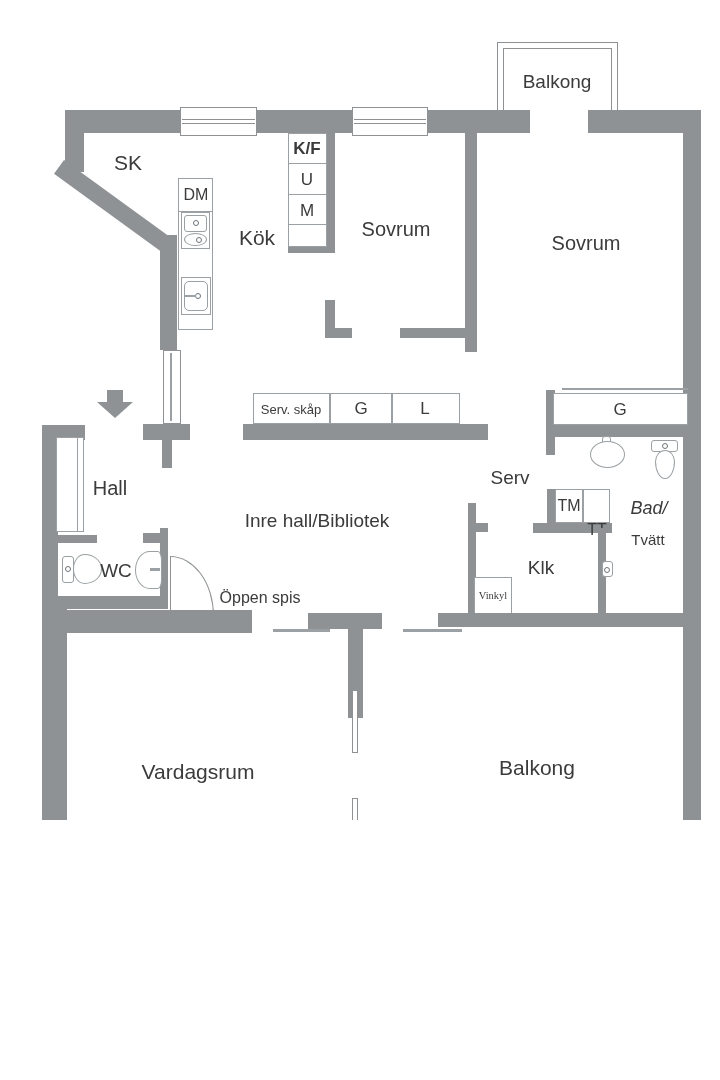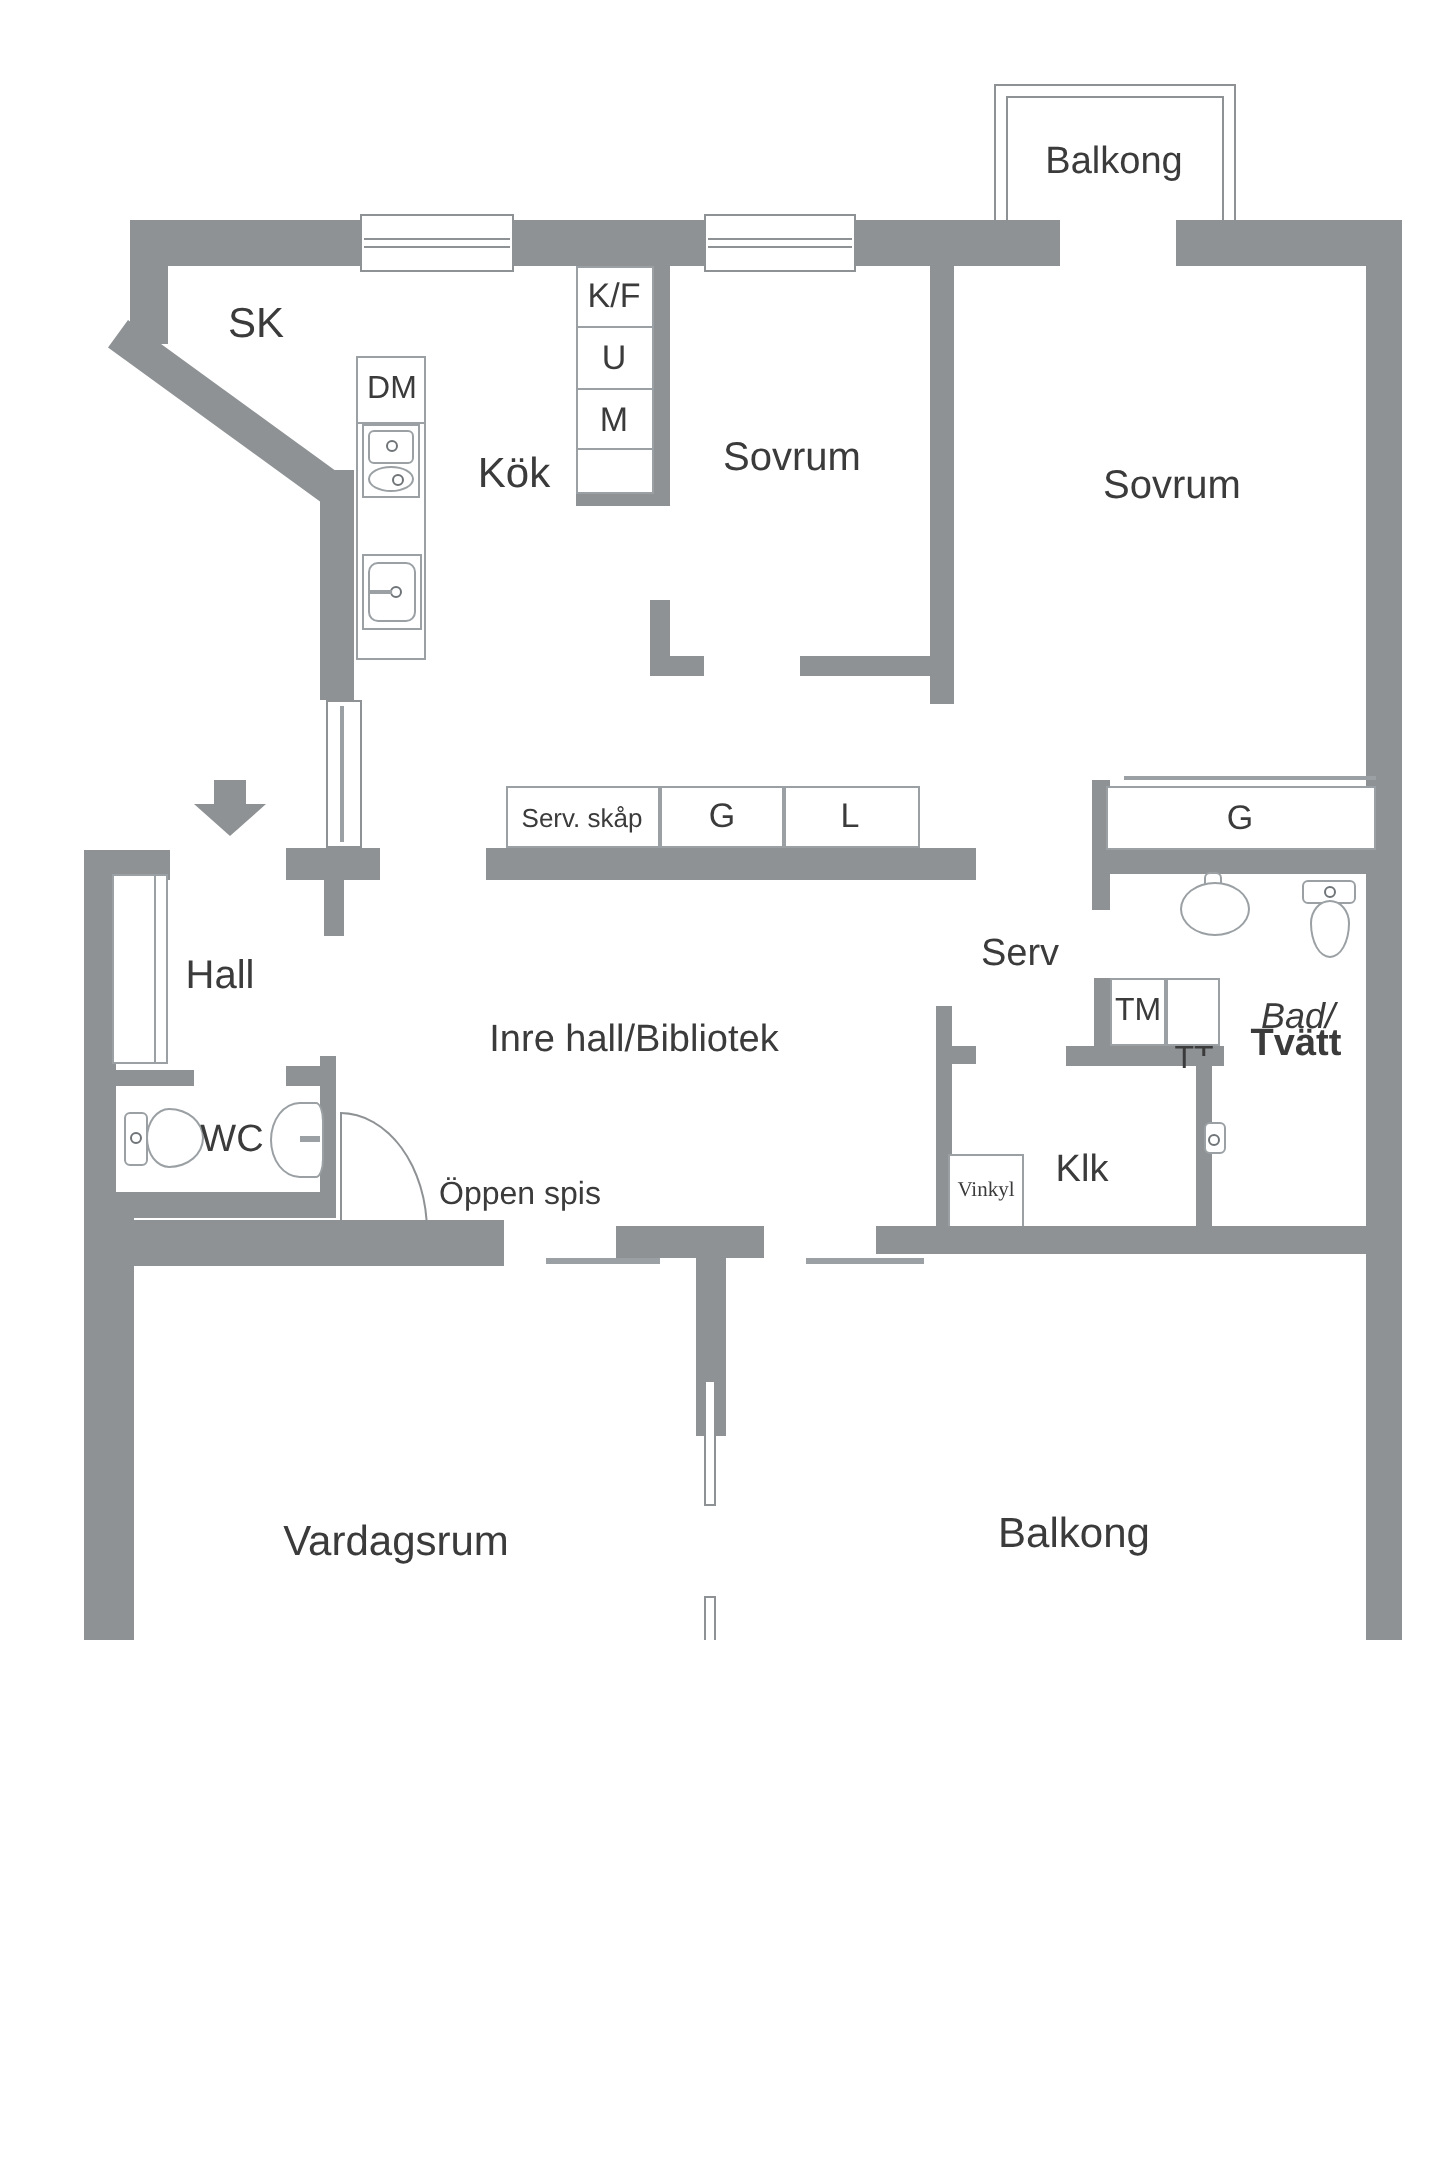--- a/index.html
+++ b/index.html
@@ -53,21 +53,21 @@
   <div class="w" style="left:288px;top:245px;width:47px;height:8px;"></div>
   <div class="w" style="left:325px;top:300px;width:10px;height:38px;"></div>
   <div class="w" style="left:325px;top:328px;width:27px;height:10px;"></div>
   <div class="w" style="left:400px;top:328px;width:75px;height:10px;"></div>
   <div class="w" style="left:465px;top:127px;width:12px;height:225px;"></div>
 
   <div class="tbox" style="left:288px;top:133px;width:39px;height:31px;"></div>
   <div class="tbox" style="left:288px;top:163px;width:39px;height:32px;"></div>
   <div class="tbox" style="left:288px;top:194px;width:39px;height:31px;"></div>
   <div class="tbox" style="left:288px;top:224px;width:39px;height:23px;"></div>
-  <span class="lbl fs17" style="left:307px;top:148px;">K/F</span>
+  <span class="lbl fs17" style="left:307px;top:148px;font-weight:bold;">K/F</span>
   <span class="lbl fs17" style="left:307px;top:179px;">U</span>
   <span class="lbl fs17" style="left:307px;top:210px;">M</span>
 
   <div class="tbox" style="left:178px;top:178px;width:35px;height:152px;"></div>
   <div class="tbox" style="left:178px;top:178px;width:35px;height:34px;"></div>
   <span class="lbl fs16" style="left:196px;top:195px;">DM</span>
   <div class="tbox" style="left:181px;top:212px;width:29px;height:37px;"></div>
   <div class="tbox" style="left:184px;top:215px;width:23px;height:17px;border-radius:3px;"></div>
   <div class="dot" style="left:193px;top:220px;"></div>
   <div class="tbox" style="left:184px;top:233px;width:23px;height:13px;border-radius:50%;"></div>
@@ -160,22 +160,22 @@
 
   <span class="lbl fs21" style="left:128px;top:162px;">SK</span>
   <span class="lbl fs21" style="left:257px;top:237px;">Kök</span>
   <span class="lbl fs20" style="left:396px;top:229px;">Sovrum</span>
   <span class="lbl fs20" style="left:586px;top:243px;">Sovrum</span>
   <span class="lbl fs20" style="left:110px;top:488px;">Hall</span>
   <span class="lbl fs19" style="left:116px;top:570px;">WC</span>
   <span class="lbl fs19" style="left:317px;top:520px;">Inre hall/Bibliotek</span>
   <span class="lbl fs19" style="left:510px;top:477px;">Serv</span>
   <span class="lbl fs18" style="font-size:18px;left:649px;top:508px;font-style:italic;">Bad/</span>
-  <span class="lbl fs18" style="font-size:19px;left:648px;top:522px;font-weight:bold;">Tvätt</span>
-  <span class="lbl fs19" style="left:541px;top:567px;margin-top:18px;">Klk</span>
+  <span class="lbl fs18" style="font-size:15px;left:648px;top:539px;">Tvätt</span>
+  <span class="lbl fs19" style="left:541px;top:567px;">Klk</span>
   <span class="lbl fs16" style="left:260px;top:598px;">Öppen spis</span>
   <span class="lbl fs21" style="left:198px;top:771px;">Vardagsrum</span>
   <span class="lbl fs21" style="left:537px;top:767px;">Balkong</span>
 
   <div style="position:absolute;left:620px;top:950px;width:80px;height:80px;">
     <svg width="80" height="80" viewBox="0 0 80 80">
       <g transform="rotate(45 40 42)">
         <path d="M40,14 L45,37 L68,42 L45,47 L40,70 L35,47 L12,42 L35,37 Z" fill="#1a1a1a"></path>
       </g>
       <path d="M40,28 L44,38 L54,42 L44,46 L40,56 L36,46 L26,42 L36,38 Z" fill="#1a1a1a"></path>

